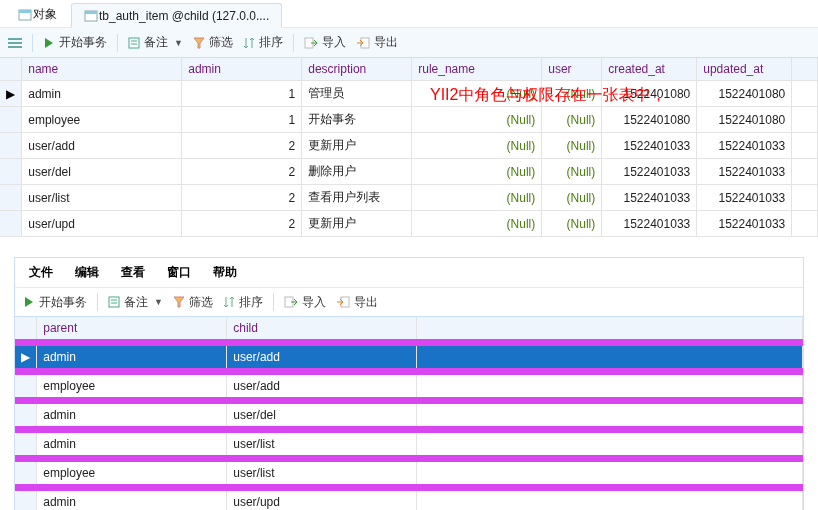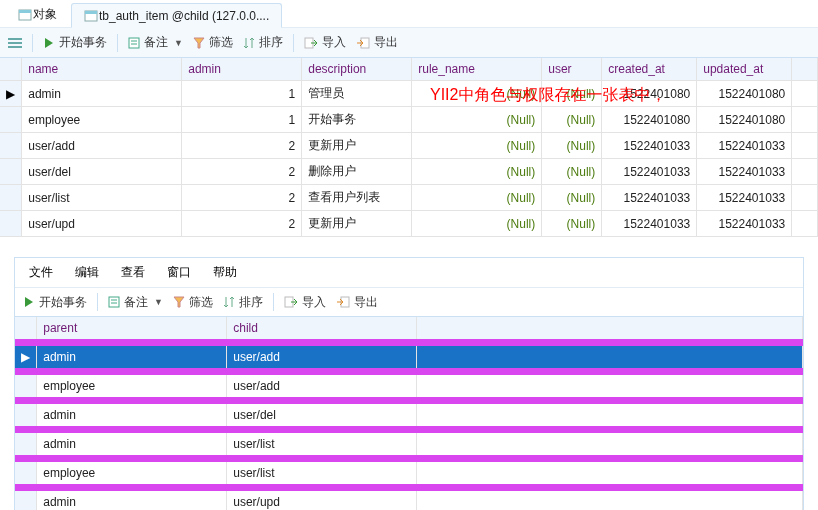--- a/index.html
+++ b/index.html
@@ -24,21 +24,21 @@
   .grid td.num { text-align: right; }
   .grid td.null { color: #4d7c0f; text-align: right; }
   .redannot { position: absolute; color: #f00; font-size: 16px; line-height: 18px; pointer-events: none; }
   .rowind { width: 12px; background: #eef5fc; border-right: 1px solid #e3e3e3; border-bottom: 1px solid #e3e3e3; text-align: center; color: #555; }
   .rowind.sel { color: #000; }
 
   
   .subwin { margin: 20px 14px 0 14px; border: 1px solid #cbe0f2; background: #fff; height: 270px; }
   .subwin .title { padding: 6px 8px; display: flex; align-items: center; gap: 6px; }
   .menubar { display: flex; gap: 22px; padding: 6px 14px; color: #000; }
-  .menubar span { cursor: pointer; }
+  .menubar span { cursor: pointer; font-weight: bold; }
   .subwin .grid th, .subwin .grid td { border-bottom: 7px solid #d946ef; }
   .subwin .selrow td { background: #1a72c7; color: #fff; }
   .subwin .selrow .rowind { background: #1a72c7; color: #fff; }
 
   svg { display: block; }
 </style>
 </head>
 <body>
 <div class="wrap">
 

